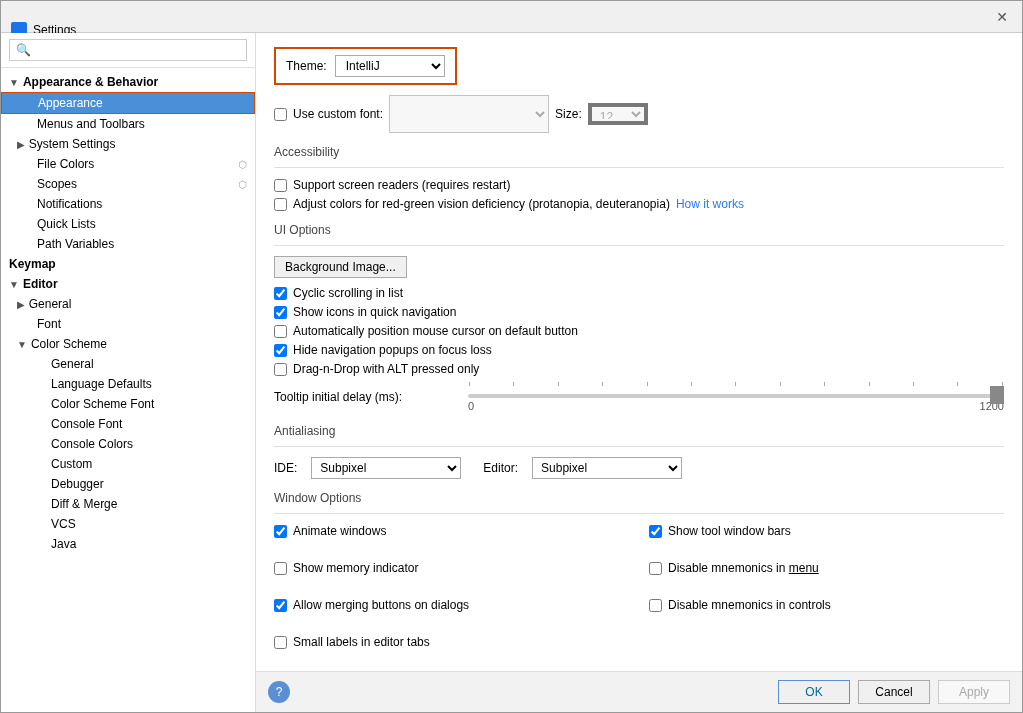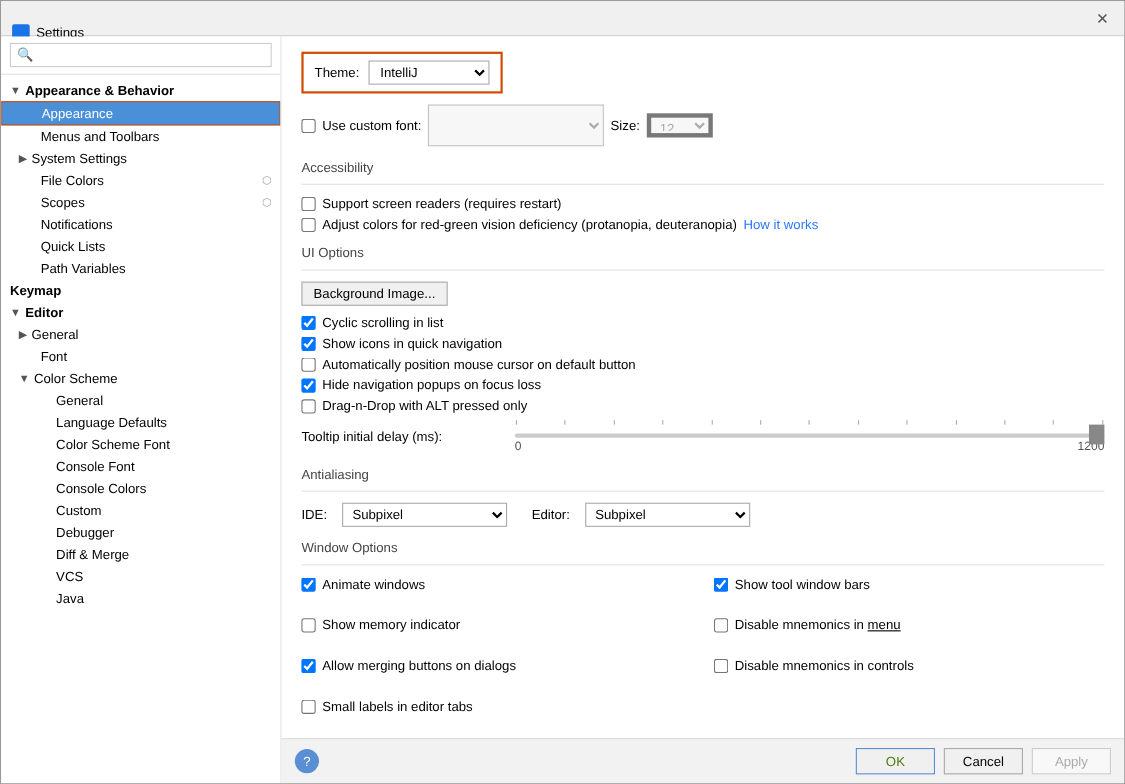--- a/index.html
+++ b/index.html
@@ -312,21 +312,21 @@
     .dialog-btn {
       border: 1px solid #aaa;
       background: #f0f0f0;
       padding: 4px 16px;
       font-size: 12px;
       cursor: pointer;
       min-width: 72px;
     }
     .dialog-btn.ok-btn {
       border: 1px solid #5a8fd4;
-      color: #4d7c0f;
+      color: #0369a1;
     }
     .dialog-btn.apply-btn { color: #aaa; background: #f8f8f8; border-color: #ccc; cursor: default; }
 
     
     .sidebar::-webkit-scrollbar, .panel-content::-webkit-scrollbar { width: 8px; }
     .sidebar::-webkit-scrollbar-thumb, .panel-content::-webkit-scrollbar-thumb { background: #ccc; }
   </style>
 </head>
 <body>
 

